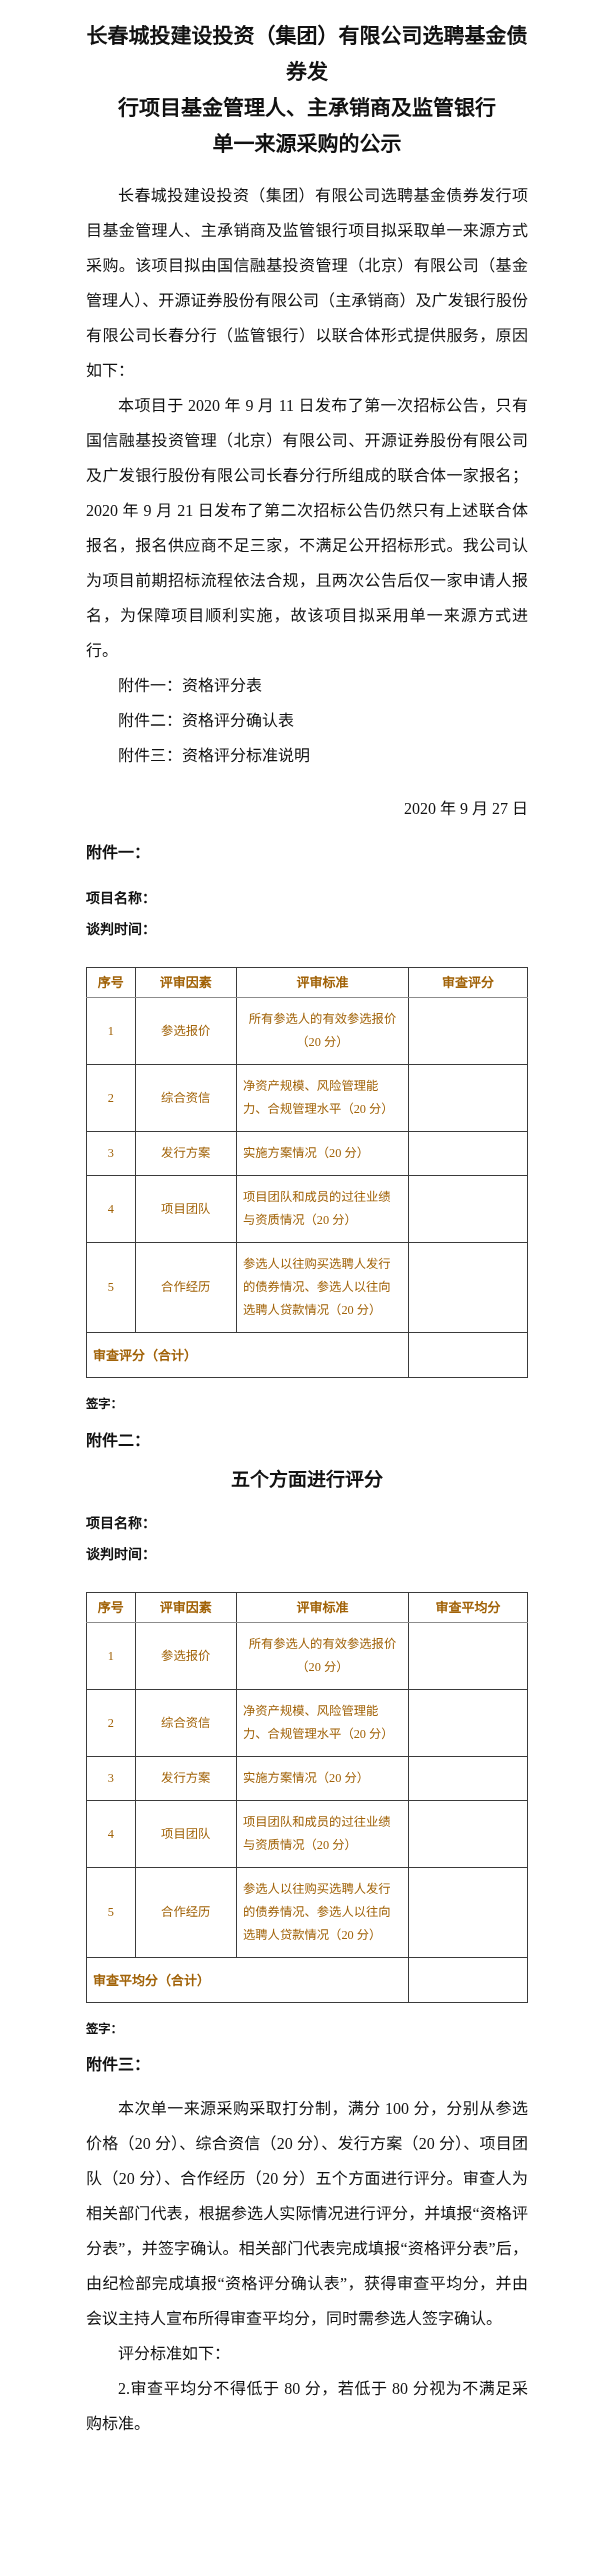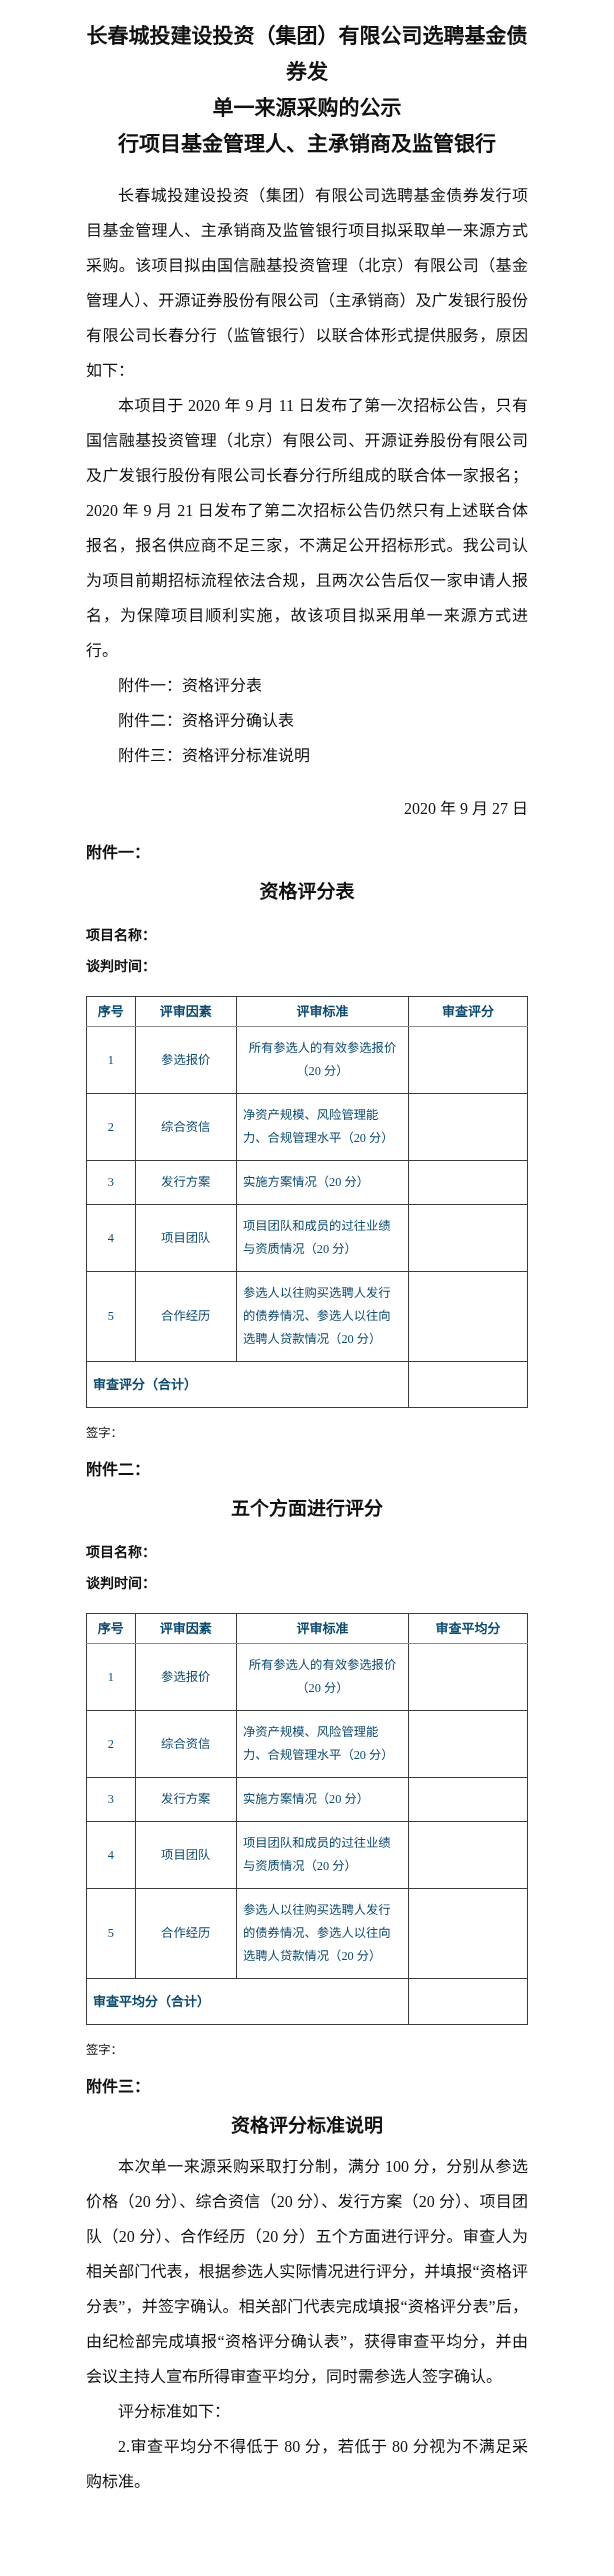--- a/index.html
+++ b/index.html
@@ -10,67 +10,66 @@
   }
   .doc-title{font-size:21px;font-weight:bold;text-align:center;line-height:36px;margin:0 0 15.4px 0;}
   p.body-p{font-size:16px;line-height:35px;text-align:justify;text-indent:2em;margin:0;}
   .attach-list p{font-size:16px;line-height:35px;text-indent:2em;margin:0;}
   .doc-date{font-size:16px;line-height:35px;text-align:right;margin-top:18.4px;}
   .attach-label{font-size:16px;font-weight:bold;line-height:32px;margin-top:10.7px;}
   .section-title{font-size:19px;font-weight:bold;text-align:center;line-height:28px;margin:9.2px 0 0 0;}
   .field-label{font-size:14px;font-weight:bold;line-height:23px;margin-top:10.7px;}
   .field-label + .field-label{margin-top:7.7px;}
   table.score-table{
-    width:100%;border-collapse:collapse;margin-top:18px;
-    font-size:12.3px;color:#0c4a6e;table-layout:fixed;
+    width:100%;border-collapse:collapse;margin-top:26px;
+    font-size:12.3px;color:#a16207;table-layout:fixed;
   }
   table.score-table th, table.score-table td{
     border:0.8px solid #3a3a3a;vertical-align:middle;line-height:23px;
     padding:10px 6.1px;box-sizing:border-box;
   }
   table.score-table thead th{
     font-weight:bold;font-size:13px;text-align:center;padding:3.1px 4.6px;
     border-bottom:1.5px solid #8c8c8c;
   }
   td.c-no{text-align:center;}
   td.c-factor{text-align:center;}
   td.c-criteria{text-align:left;padding-left:9.2px;padding-right:9.2px;}
   td.c-criteria.center{text-align:center;}
   td.c-score{text-align:center;}
   tr.total-row td{padding:10.7px 6.1px;}
   tr.total-row .total-label{text-align:left;font-weight:bold;font-size:13px;}
-  .sign-label{font-size:12.3px;font-weight:normal;line-height:20px;margin-top:15.4px;}
+  .sign-label{font-size:12.3px;font-weight:bold;line-height:20px;margin-top:15.4px;}
   .attach3-text p{font-size:16px;line-height:35px;text-align:justify;text-indent:2em;margin:0;}
   .attach3-text{margin-top:9.2px;}
   .spacer-lg{height:7.7px;}
 </style>
 </head>
 <body>
 
 <div class="page">
 
   <div class="doc-title">
     <div>长春城投建设投资（集团）有限公司选聘基金债券发</div>
+    <div>行项目基金管理人、主承销商及监管银行</div>
     <div>单一来源采购的公示</div>
-    <div>行项目基金管理人、主承销商及监管银行</div>
   </div>
 
   <p class="body-p">长春城投建设投资（集团）有限公司选聘基金债券发行项目基金管理人、主承销商及监管银行项目拟采取单一来源方式采购。该项目拟由国信融基投资管理（北京）有限公司（基金管理人）、开源证券股份有限公司（主承销商）及广发银行股份有限公司长春分行（监管银行）以联合体形式提供服务，原因如下：</p>
   <p class="body-p">本项目于 2020 年 9 月 11 日发布了第一次招标公告，只有国信融基投资管理（北京）有限公司、开源证券股份有限公司及广发银行股份有限公司长春分行所组成的联合体一家报名；2020 年 9 月 21 日发布了第二次招标公告仍然只有上述联合体报名，报名供应商不足三家，不满足公开招标形式。我公司认为项目前期招标流程依法合规，且两次公告后仅一家申请人报名，为保障项目顺利实施，故该项目拟采用单一来源方式进行。</p>
 
   <div class="attach-list">
     <p>附件一：资格评分表</p>
     <p>附件二：资格评分确认表</p>
     <p>附件三：资格评分标准说明</p>
   </div>
 
   <div class="doc-date">2020 年 9 月 27 日</div>
 
   <div class="attach-label">附件一：</div>
-  <div class="section-title">资格评分表</div>
   <div class="spacer-lg"></div>
   <div class="field-label">项目名称：</div>
   <div class="field-label">谈判时间：</div>
 
   <table class="score-table">
     <colgroup>
       <col style="width:11%">
         <col style="width:23%">
         <col style="width:39%">
         <col style="width:27%">
@@ -182,21 +181,20 @@
       <tr class="total-row">
         <td class="total-label" colspan="3">审查平均分（合计）</td>
         <td class="c-score"></td>
       </tr>
     </tfoot>
   </table>
 
   <div class="sign-label">签字：</div>
 
   <div class="attach-label">附件三：</div>
-  <div class="section-title">资格评分标准说明</div>
 
   <div class="attach3-text">
     <p>本次单一来源采购采取打分制，满分 100 分，分别从参选价格（20 分）、综合资信（20 分）、发行方案（20 分）、项目团队（20 分）、合作经历（20 分）五个方面进行评分。审查人为相关部门代表，根据参选人实际情况进行评分，并填报“资格评分表”，并签字确认。相关部门代表完成填报“资格评分表”后，由纪检部完成填报“资格评分确认表”，获得审查平均分，并由会议主持人宣布所得审查平均分，同时需参选人签字确认。</p>
     <p>评分标准如下：</p>
     <p>2.审查平均分不得低于 80 分，若低于 80 分视为不满足采购标准。</p>
 
   </div>
 
 </div>
 

